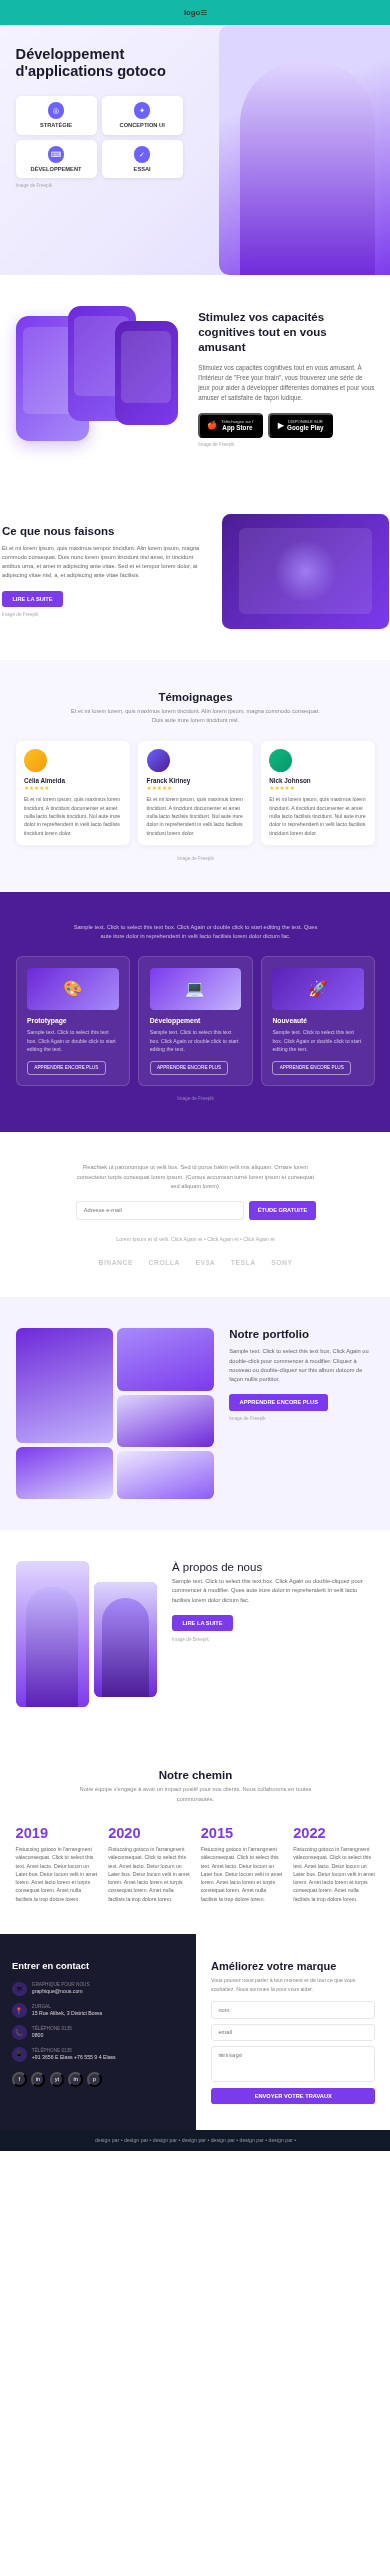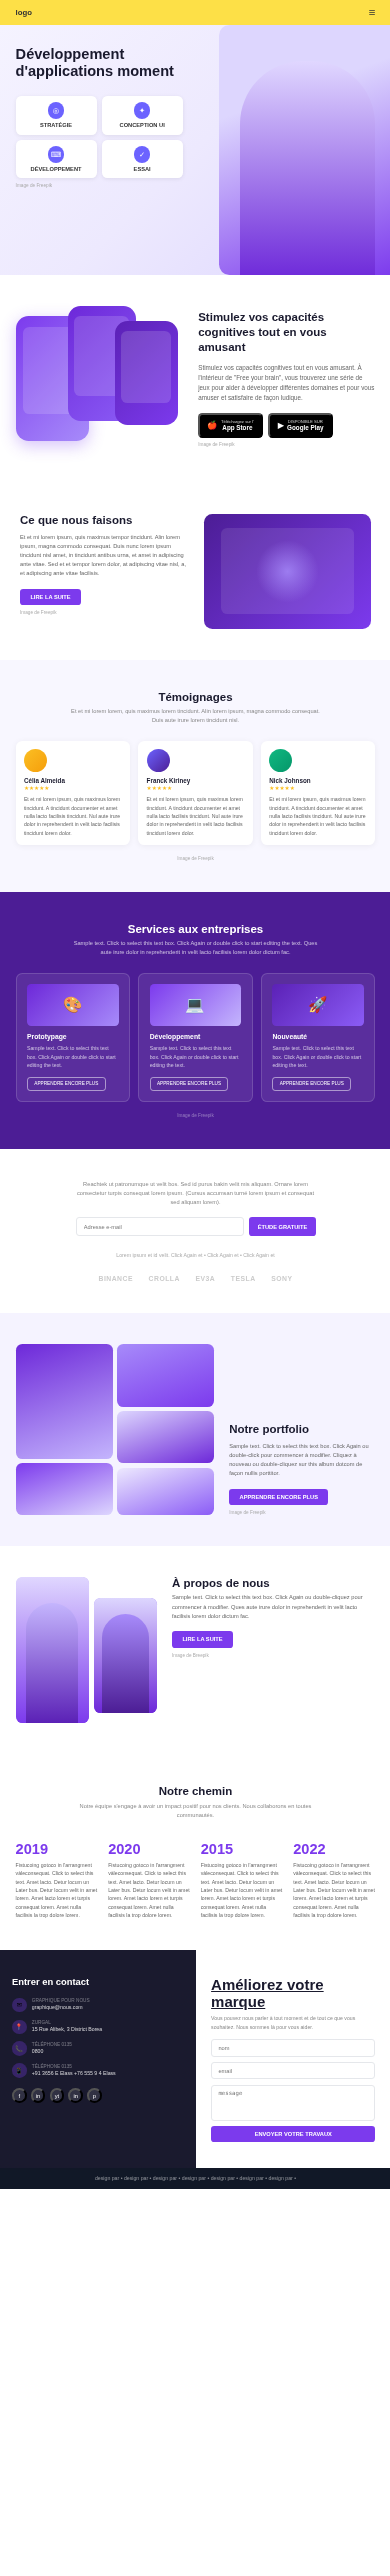--- a/index.html
+++ b/index.html
@@ -1,19 +1,19 @@
 <!DOCTYPE html>
 <html style="font-size:8.3px"><head>
   <meta charset="utf-8">
   <style>
     * { margin: 0; padding: 0; box-sizing: border-box; }
     body { font-family: 'Segoe UI', Arial, sans-serif; width: 391px; background: #fff; overflow-x: hidden; }
 
     
-    nav { display: flex; justify-content: space-between; align-items: center; padding: 6.3px 15.6px; background: #fde047; }
+    nav { display: flex; justify-content: center; align-items: center; padding: 6.3px 15.6px; background: #14b8a6; }
 
     
     .hero { background: linear-gradient(135deg, #f5f3ff 0%, #ede9fe 50%, #ddd6fe 100%); padding: 21px 15.6px 0; display: flex; flex-direction: column; min-height: 250px; position: relative; overflow: hidden; }
     .hero-content { max-width: 167px; }
     .hero h1 { font-size: 14.6px; font-weight: 800; color: #1a1a2e; line-height: 1.2; margin-bottom: 15.6px; }
     .hero-cards { display: grid; grid-template-columns: 1fr 1fr; gap: 5.2px; margin-bottom: 5.2px; }
     .hero-card { background: #fff; border-radius: 5.2px; padding: 6.3px 8.3px; display: flex; flex-direction: column; align-items: center; gap: 3.1px; box-shadow: 0 1px 4.2px rgba(0,0,0,0.08); cursor: pointer; }
     .hero-card-icon { width: 16.7px; height: 16.7px; border-radius: 50%; display: flex; align-items: center; justify-content: center; font-size: 7.3px; }
     .icon-strategy { background: #6c63ff; color: #fff; }
     .hero-card-label { font-size: 5.7px; font-weight: 600; color: #333; text-align: center; }
@@ -34,21 +34,21 @@
     .stimulez-text p { font-size: 6.3px; color: #666; line-height: 1.6; margin-bottom: 10.4px; }
     .store-buttons { display: flex; gap: 5.2px; }
     .store-btn { background: #000; color: #fff; border-radius: 4.2px; padding: 4.2px 7.3px; font-size: 5.2px; display: flex; align-items: center; gap: 3.1px; cursor: pointer; }
     .store-btn .store-icon { font-size: 8.3px; }
     .store-btn .store-text { display: flex; flex-direction: column; }
     .store-btn .store-top { font-size: 4.2px; opacity: 0.8; }
     .store-btn .store-name { font-size: 6.3px; font-weight: 600; }
     .img-credit { font-size: 4.7px; color: #aaa; margin-top: 4.2px; }
 
     
-    .what-we-do { background: #fff; padding: 31px 20px; display: flex; gap: 15.6px; align-items: flex-start; }
+    .what-we-do { background: #fff; padding: 31px 2px; display: flex; gap: 15.6px; align-items: center; }
     .what-text { flex: 1; }
     .what-text h2 { font-size: 11.5px; font-weight: 800; color: #1a1a2e; margin-bottom: 7.3px; }
     .what-text p { font-size: 5.7px; color: #666; line-height: 1.6; margin-bottom: 10.4px; }
     .btn-purple { background: #7c3aed; color: #fff; border: none; border-radius: 3.1px; padding: 5.2px 10.4px; font-size: 5.7px; font-weight: 600; cursor: pointer; }
     .what-image { flex: 0 0 167px; }
     .purple-device { background: linear-gradient(135deg, #4c1d95, #7c3aed); border-radius: 8.3px; width: 100%; height: 115px; display: flex; align-items: center; justify-content: center; }
     .device-inner { width: 80%; height: 75%; background: rgba(255,255,255,0.1); border-radius: 6.3px; display: flex; align-items: center; justify-content: center; }
     .device-glow { width: 63px; height: 63px; background: radial-gradient(circle, rgba(167,139,250,0.8) 0%, transparent 70%); border-radius: 50%; }
 
     
@@ -87,36 +87,36 @@
     .together h2 { font-size: 12.5px; font-weight: 800; color: #1a1a2e; margin-bottom: 7.3px; max-width: 208px; margin-left: auto; margin-right: auto; line-height: 1.3; }
     .together p { font-size: 5.7px; color: #888; max-width: 240px; margin: 0 auto 7.3px; line-height: 1.6; }
     .together-form { display: flex; gap: 5.2px; max-width: 240px; margin: 10.4px auto 15.6px; }
     .together-input { flex: 1; border: 0.5px solid #e5e7eb; border-radius: 3.1px; padding: 5.2px 7.3px; font-size: 5.7px; color: #999; }
     .together-btn { background: #7c3aed; color: #fff; border: none; border-radius: 3.1px; padding: 5.2px 8.3px; font-size: 5.7px; font-weight: 600; cursor: pointer; white-space: nowrap; }
     .brands { display: flex; align-items: center; justify-content: center; gap: 15.6px; flex-wrap: wrap; }
     .brand-logo { font-size: 6.8px; font-weight: 700; color: #ccc; letter-spacing: 0.5px; }
 
     
     .portfolio { background: #f5f3ff; padding: 31px 15.6px; }
-    .portfolio-layout { display: flex; gap: 15.6px; align-items: flex-end; }
+    .portfolio-layout { display: flex; gap: 15.6px; align-items: flex-start; }
     .portfolio-images { flex: 0 0 198px; display: grid; grid-template-columns: 1fr 1fr; gap: 4.2px; }
     .portfolio-img-tall { border-radius: 6.3px; background: linear-gradient(160deg, #6d28d9, #c4b5fd); height: 115px; }
     .portfolio-img-small { border-radius: 6.3px; background: linear-gradient(160deg, #7c3aed, #ddd6fe); height: 52px; }
     .portfolio-phone-col { display: flex; flex-direction: column; gap: 4.2px; }
     .portfolio-text { flex: 1; }
     .portfolio-text h2 { font-size: 11.5px; font-weight: 800; color: #1a1a2e; margin-bottom: 7.3px; }
     .portfolio-text p { font-size: 5.7px; color: #666; line-height: 1.6; margin-bottom: 10.4px; }
 
     
     .about { background: #fff; padding: 31px 15.6px; display: flex; gap: 10.4px; align-items: flex-start; }
     .about-images { flex: 0 0 146px; display: flex; gap: 5.2px; position: relative; }
     .about-img-main { width: 73px; height: 146px; border-radius: 6.3px; background: linear-gradient(160deg, #ddd6fe, #7c3aed); }
     .about-img-secondary { width: 63px; height: 115px; border-radius: 6.3px; background: linear-gradient(160deg, #c4b5fd, #6d28d9); margin-top: 21px; }
     .about-text { flex: 1; }
-    .about-text h2 { font-size: 11.5px; font-weight: 700; color: #1a1a2e; margin-bottom: 4px; }
+    .about-text h2 { font-size: 11.5px; font-weight: 400; color: #1a1a2e; margin-bottom: 4px; }
     .about-text p { font-size: 5.7px; color: #666; line-height: 1.6; margin-bottom: 10.4px; }
     .about-text .img-credit { margin-top: 5.2px; }
 
     
     .timeline { background: #fff; padding: 31px 15.6px; }
     .timeline h2 { font-size: 11.5px; font-weight: 800; color: #1a1a2e; text-align: center; margin-bottom: 4.2px; }
     .timeline-sub { text-align: center; font-size: 5.7px; color: #888; max-width: 240px; margin: 0 auto 21px; line-height: 1.6; }
     .timeline-grid { display: grid; grid-template-columns: 1fr 1fr 1fr 1fr; gap: 10.4px; }
     .timeline-item { }
     .timeline-year { font-size: 14.6px; font-weight: 800; color: #7c3aed; margin-bottom: 4.2px; }
@@ -126,21 +126,21 @@
     .bottom-section { display: grid; grid-template-columns: 1fr 1fr; }
     .contact-section { background: #1a1a2e; padding: 26px 12px; }
     .contact-section h2 { font-size: 9.4px; font-weight: 800; color: #fff; margin-bottom: 10.4px; }
     .contact-item { display: flex; align-items: center; gap: 5.2px; margin-bottom: 7.3px; }
     .contact-icon { width: 14.6px; height: 14.6px; background: rgba(124,58,237,0.3); border-radius: 50%; display: flex; align-items: center; justify-content: center; font-size: 6.3px; flex-shrink: 0; }
     .contact-text { font-size: 5.2px; color: rgba(255,255,255,0.8); line-height: 1.4; }
     .contact-label { font-size: 4.7px; color: rgba(255,255,255,0.4); margin-bottom: 1px; }
     .social-row { display: flex; gap: 4.2px; margin-top: 10.4px; }
     .social-btn { width: 14.6px; height: 14.6px; border-radius: 50%; background: rgba(255,255,255,0.1); color: #fff; font-size: 5.7px; display: flex; align-items: center; justify-content: center; cursor: pointer; }
     .brand-section { background: #fff; padding: 26px 15.6px; }
-    .brand-section h2 { font-size: 15px; font-weight: 800; color: #1a1a2e; margin-bottom: 4.2px; text-decoration: underline; }
+    .brand-section h2 { font-size: 11px; font-weight: 800; color: #1a1a2e; margin-bottom: 4.2px; }
     .brand-section p { font-size: 5.2px; color: #888; line-height: 1.6; margin-bottom: 8.3px; }
     .brand-form { display: flex; flex-direction: column; gap: 5.2px; }
     .brand-input { border: 0.5px solid #e5e7eb; border-radius: 3.1px; padding: 4.7px 6.3px; font-size: 5.7px; color: #999; width: 100%; }
     .brand-textarea { border: 0.5px solid #e5e7eb; border-radius: 3.1px; padding: 4.7px 6.3px; font-size: 5.7px; color: #999; width: 100%; height: 36px; resize: none; }
     .brand-btn { background: #7c3aed; color: #fff; border: none; border-radius: 3.1px; padding: 5.2px; font-size: 5.7px; font-weight: 600; cursor: pointer; width: 100%; }
 
     
     footer { background: #111827; color: rgba(255,255,255,0.5); text-align: center; padding: 7.3px; font-size: 5.2px; }
 
     
@@ -149,21 +149,21 @@
 </head>
 <body>
 
 <nav>
   <span style="font-weight:700;font-size:7.8px;color:#333;">logo</span>
   <span style="font-size:11.5px;cursor:pointer;color:#333;">≡</span>
 </nav>
 
 <section class="hero">
   <div class="hero-content">
-    <h1>Développement d'applications moment</h1>
+    <h1>Développement d'applications gotoco</h1>
     <div class="hero-cards">
     <div class="hero-card">
       <div class="hero-card-icon icon-strategy">◎</div>
       <span class="hero-card-label">STRATÉGIE</span>
     </div>
         <div class="hero-card">
       <div class="hero-card-icon icon-strategy">✦</div>
       <span class="hero-card-label">CONCEPTION UI</span>
     </div>
         <div class="hero-card">
@@ -255,21 +255,20 @@
       <div class="testimonial-avatar avatar-nick"></div>
       <div class="testimonial-name">Nick Johnson</div>
       <div class="testimonial-stars">★★★★★</div>
       <p class="testimonial-text">Et et mi lorem ipsum, quis maximus lorem tincidunt. A tincidunt documenter et amet nulla lacto facilisis tincidunt. Nul aute irure dolor in reprehenderit in velit lacto facilisis tincidunt lorem dolor.</p>
     </div>
   </div>
   <div class="img-credit-center">Image de Freepik</div>
 </section>
 
 <section class="services">
-  <h2 class="section-title">Services aux entreprises</h2>
   <p class="section-subtitle">Sample text. Click to select this text box. Click Again or double click to start editing the text. Ques aute irure dolor in reprehenderit in velit lacto facilisis lorem dolor dictum fac.</p>
   <div class="services-grid">
     <div class="service-card">
       <div class="service-illus illus-proto">
         <span class="service-illus-icon">🎨</span>
       </div>
       <h3>Prototypage</h3>
       <p>Sample text. Click to select this text box. Click Again or double click to start editing the text.</p>
       <button class="btn-outline-white">APPRENDRE ENCORE PLUS</button>
     </div>

